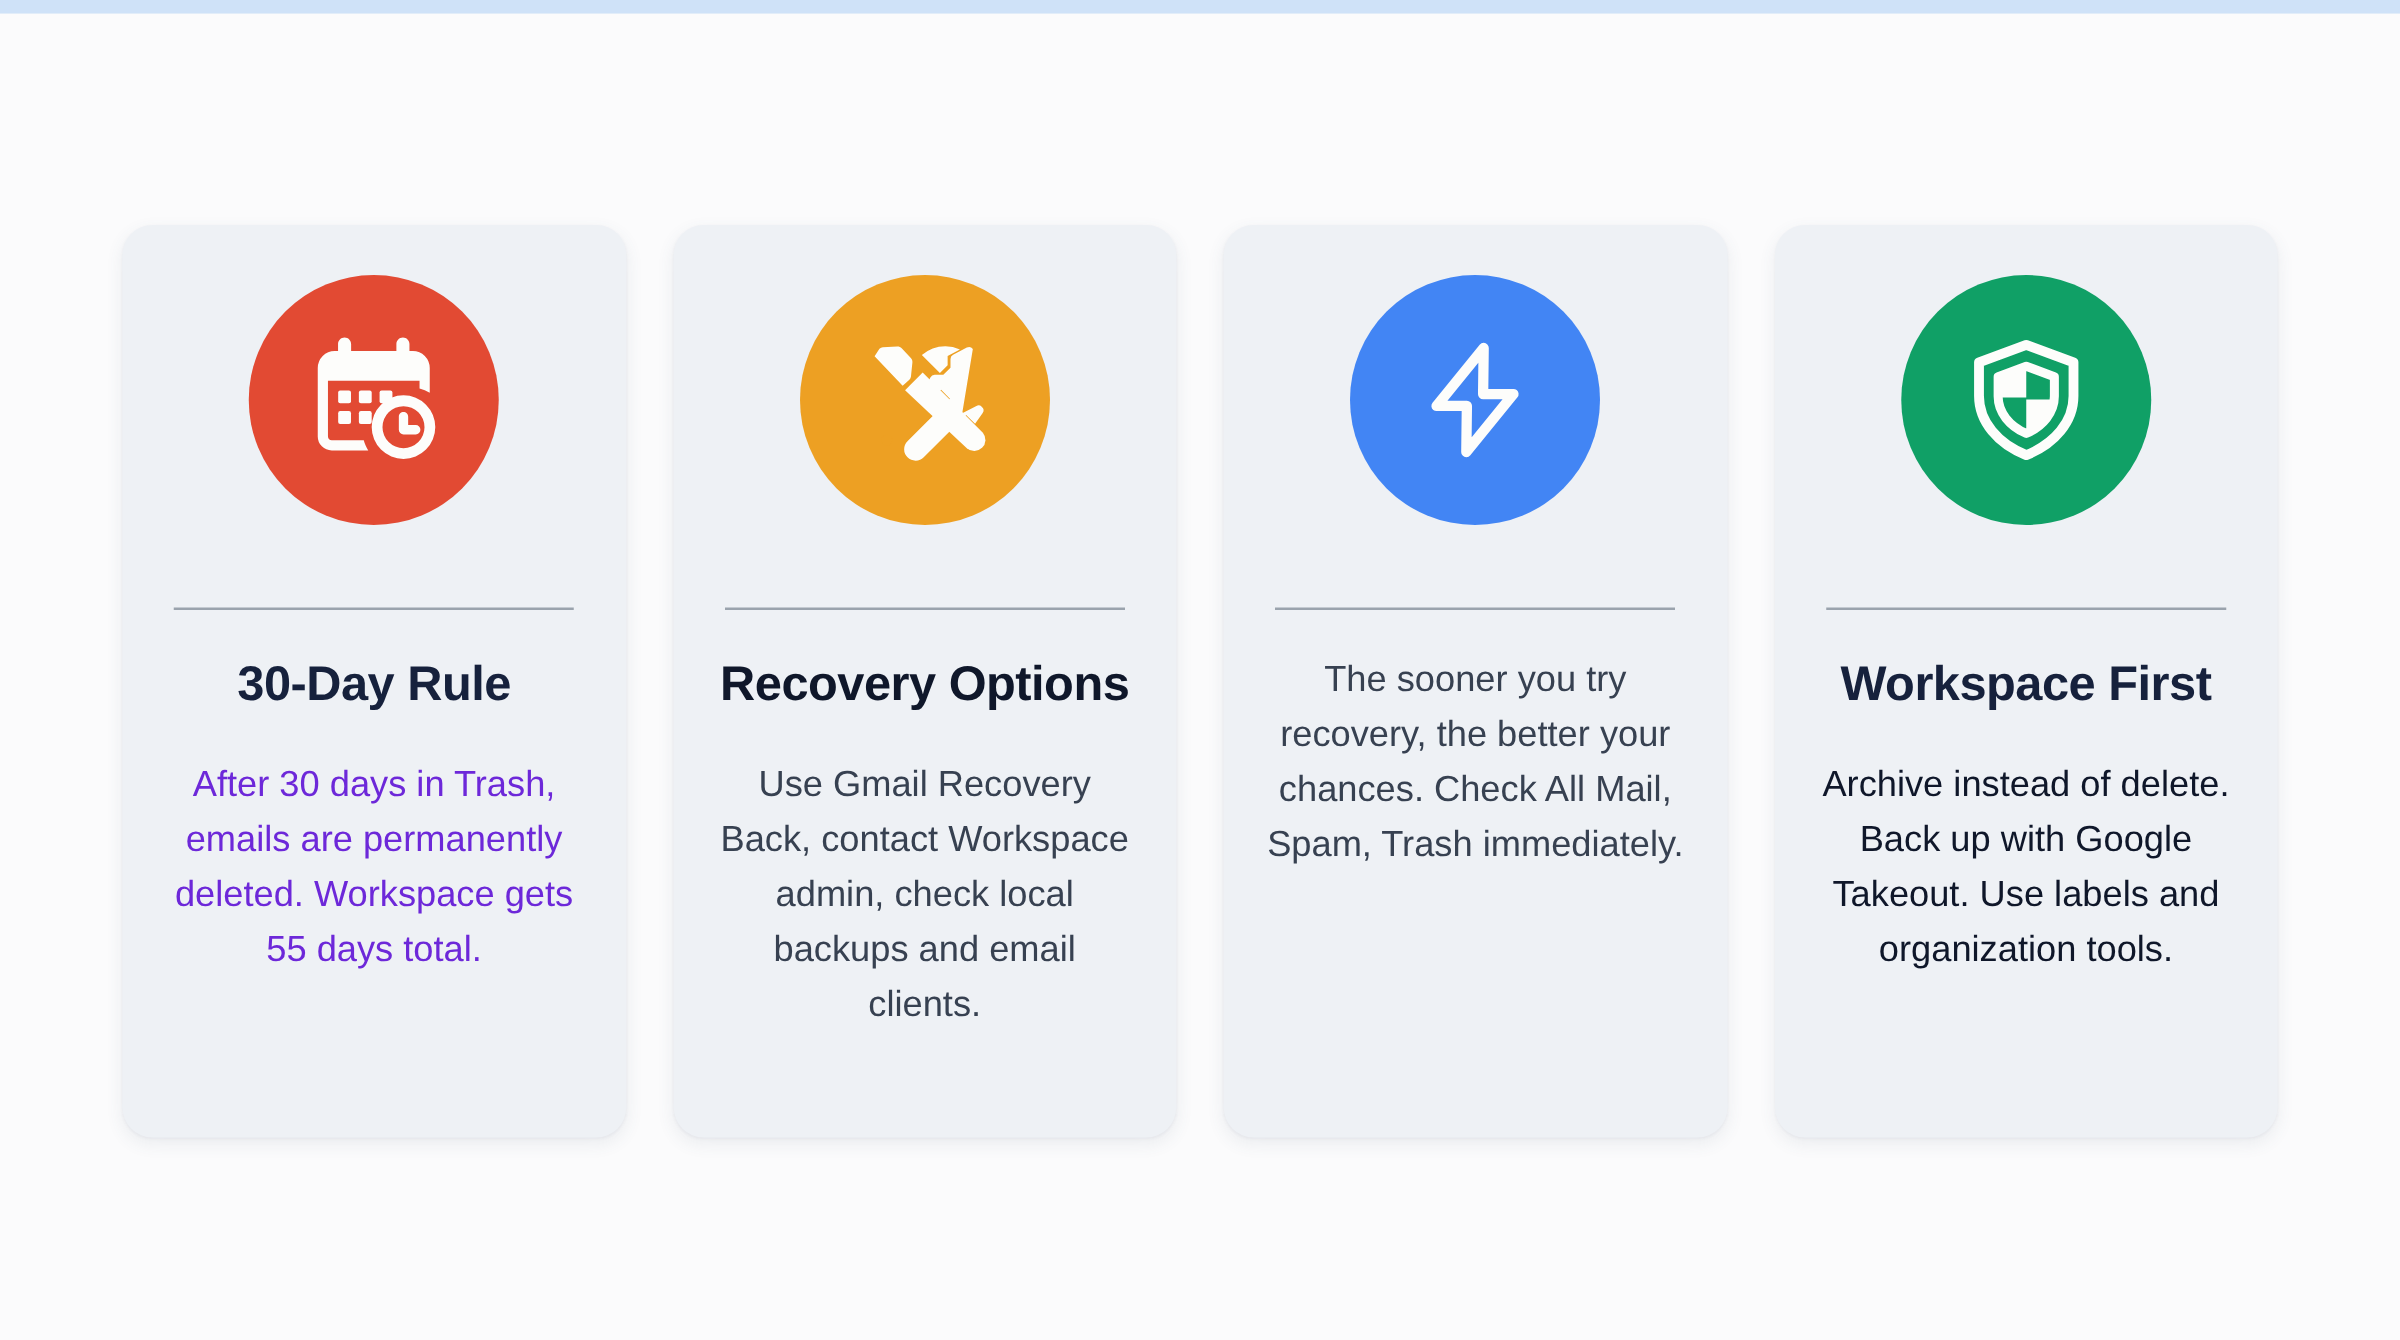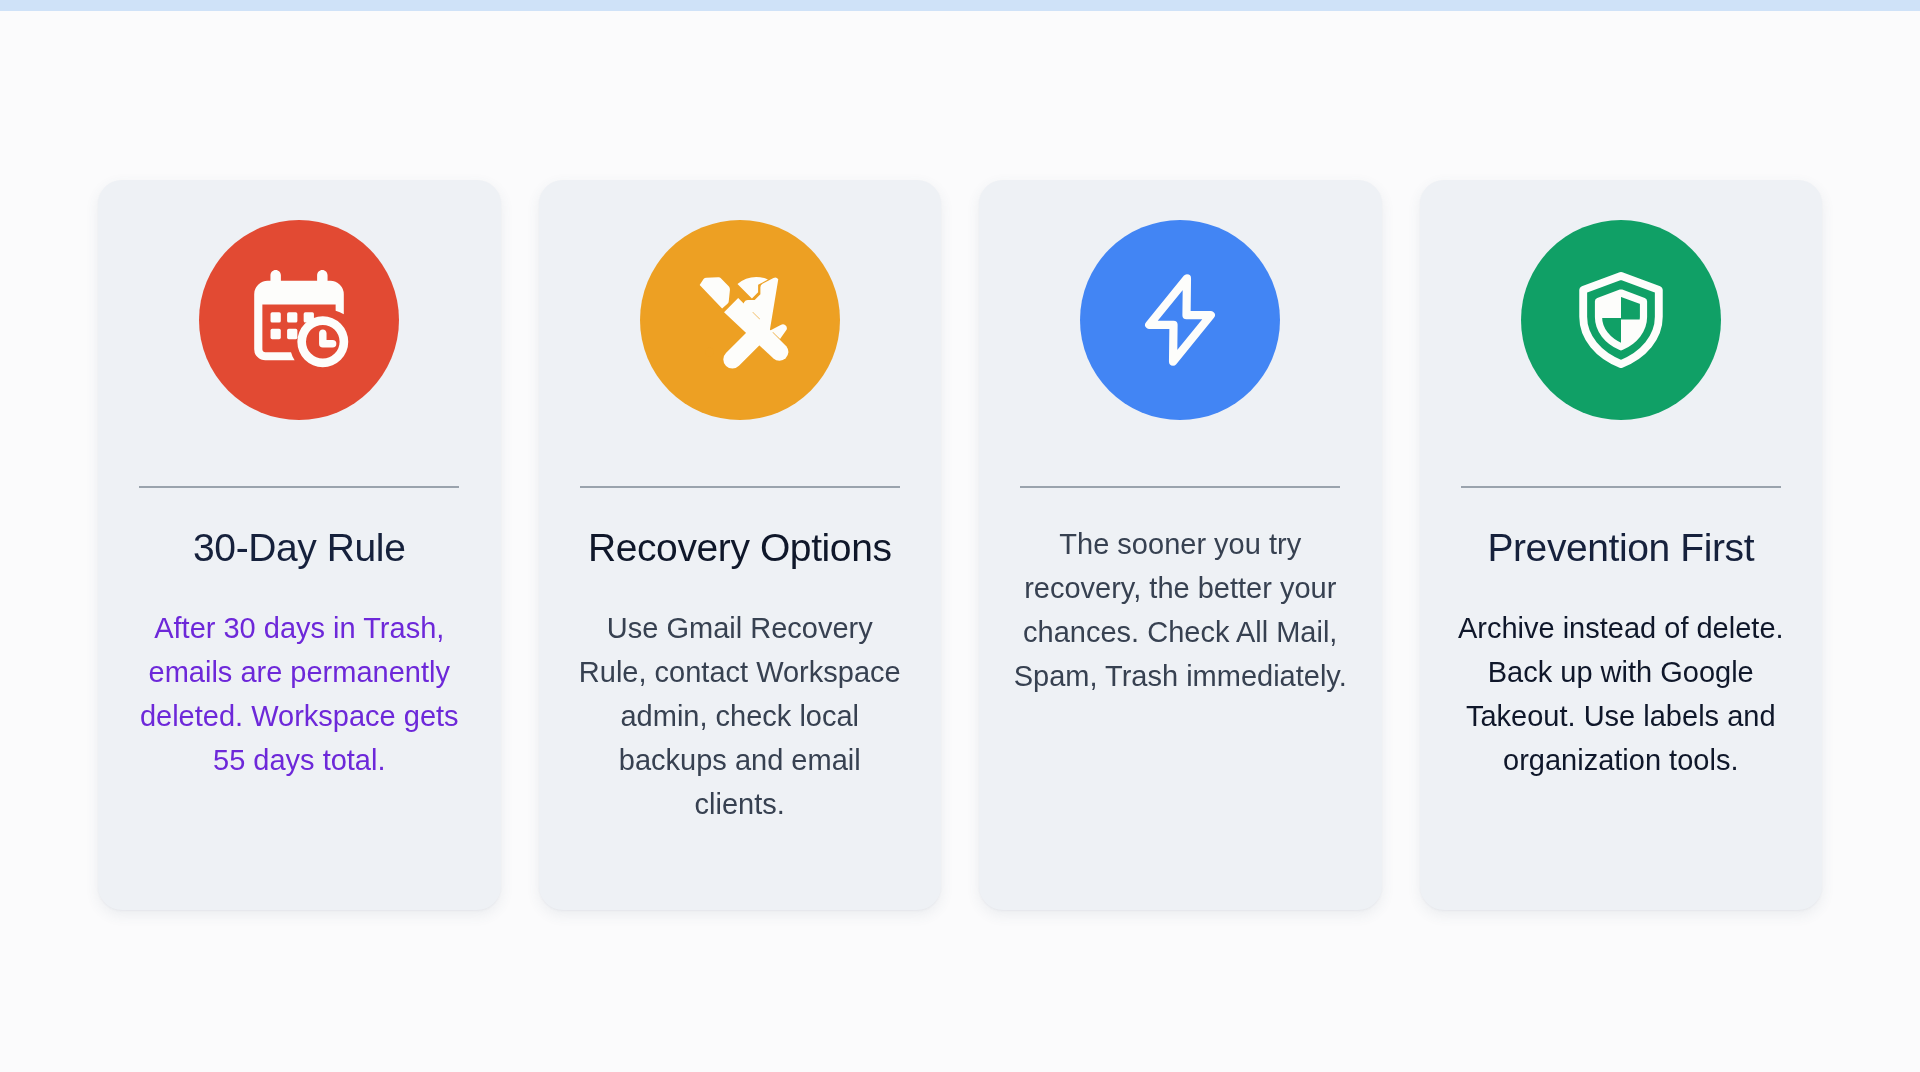--- a/index.html
+++ b/index.html
@@ -73,21 +73,21 @@
     height: 2px;
     background: #9aa3ad;
     margin-top: 66px;
     flex: 0 0 auto;
   }
 
   .card-title {
     margin-top: 36px;
     font-size: 39px;
     line-height: 48px;
-    font-weight: normal;
+    font-weight: bold;
     color: #16213c;
     text-align: center;
     letter-spacing: -0.4px;
     flex: 0 0 auto;
   }
 
   .card-body {
     margin-top: 34px;
     font-size: 29px;
     line-height: 44px;
@@ -134,21 +134,21 @@
             <path d="M8.52 10.3 19.3 20.4a1.95 1.95 0 0 0 2.8-2.7L11.6 7.2 8.52 10.3Z"></path>
 
             <path d="M20.35 3.1a.85.85 0 0 0-1.05-.25l-2.4 1.25a.85.85 0 0 0-.45.76v1.5l-1.25 1.25h-1.5a.85.85 0 0 0-.76.46l-1.25 2.4a.85.85 0 0 0 1.27 1.06l1.85-1.3 1.55 1.55-7.42 7.4a2 2 0 1 0 2.84 2.82l7.4-7.4 1.56 1.55 1.3-1.85a.85.85 0 0 0-.14-1.14.85.85 0 0 0-.92-.13l-2.4 1.25a.85.85 0 0 0-.45.76v1.5"></path>
             <path d="M15.55 2.6a6.2 6.2 0 0 0-4.1 1.55L14.6 7.3l1.35-1.35V4.3l2.15-1.12A6.2 6.2 0 0 0 15.55 2.6Z"></path>
             <circle cx="5.35" cy="19.0" r=".95" fill="#eda023"></circle>
           </svg>
         </span>
       </div>
       <div class="divider" style="background: rgb(154, 163, 173);"></div>
       <div class="card-title" style="color: #0f172a;">Recovery Options</div>
-      <div class="card-body" style="color: rgb(55, 65, 81);">Use Gmail Recovery Rule, contact Workspace admin, check local backups and email clients.</div>
+      <div class="card-body" style="color: rgb(55, 65, 81);">Use Gmail Recovery Back, contact Workspace admin, check local backups and email clients.</div>
     </div>
 
     <div class="card" style="background: rgb(238, 241, 245);">
       <div class="icon-circle" style="background:#4285f4;">
         <span>
           <svg width="104" height="104" viewBox="0 0 24 24" fill="none" stroke="#fdfdfb" stroke-width="1.9" stroke-linecap="round" stroke-linejoin="round" aria-hidden="true">
             <path d="M13.6 2.4 4.9 13.1h5.6l-.1 8.5 8.7-10.7h-5.6l.1-8.5Z"></path>
           </svg>
         </span>
       </div>
@@ -164,18 +164,18 @@
             <path d="M12 2.2 3.6 5.3v6.0c0 4.55 3.35 8.5 8.4 10.5 5.05-2 8.4-5.95 8.4-10.5V5.3L12 2.2Z" fill="none" stroke="#fdfdfb" stroke-width="1.75" stroke-linejoin="round"></path>
 
             <path d="M12 6.0 7.0 7.85v3.5c0 2.85 2.0 5.3 5.0 6.6 3.0-1.3 5.0-3.75 5.0-6.6v-3.5L12 6.0Z" fill="none" stroke="#fdfdfb" stroke-width="1.6" stroke-linejoin="round"></path>
 
             <path d="M12 6.55 7.55 8.2v3.35h4.45V6.55Z" fill="#fdfdfb"></path>
             <path d="M12 11.9h4.45c-.06 2.45-1.83 4.55-4.45 5.72V11.9Z" fill="#fdfdfb"></path>
           </svg>
         </span>
       </div>
       <div class="divider" style="background: rgb(154, 163, 173);"></div>
-      <div class="card-title" style="color: rgb(22, 33, 60);">Prevention First</div>
+      <div class="card-title" style="color: rgb(22, 33, 60);">Workspace First</div>
       <div class="card-body" style="color: #0f172a;">Archive instead of delete. Back up with Google Takeout. Use labels and organization tools.</div>
     </div>
 
   </div>
 </div>
 
 </body></html>

